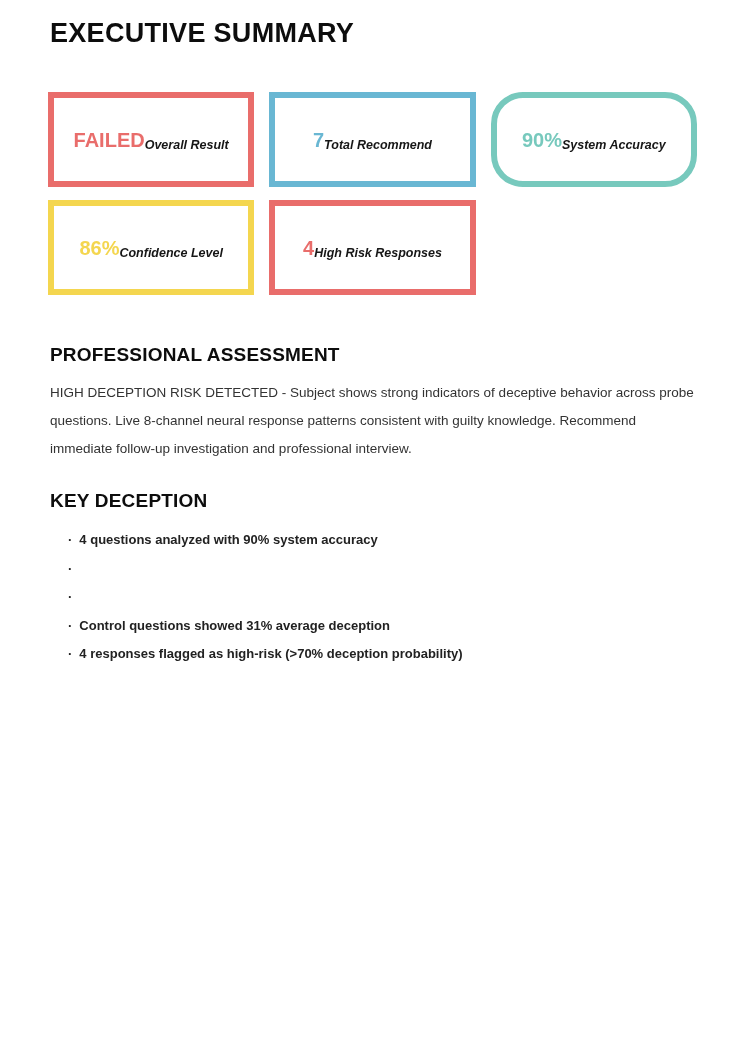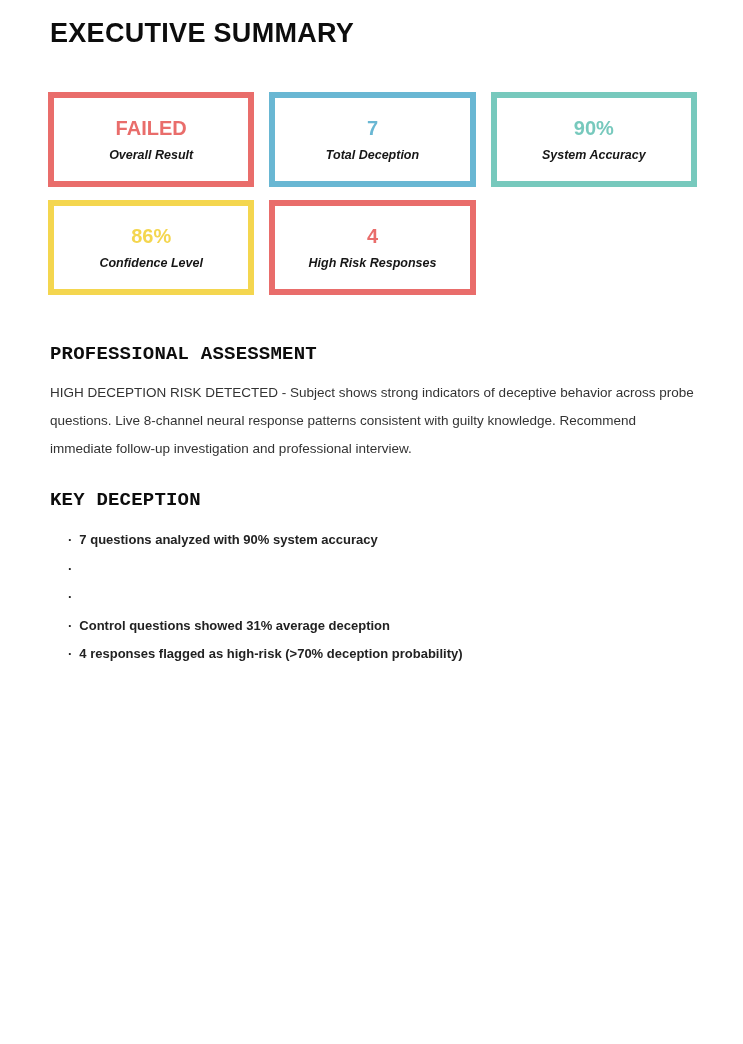--- a/index.html
+++ b/index.html
@@ -27,21 +27,21 @@
     margin: 45px 46px 0 48px;
     display: grid;
     grid-template-columns: repeat(3, 1fr);
     gap: 13px 15px;
   }
   .metric-card {
     height: 95px;
     border: 6px solid #cccccc;
     background: #ffffff;
     display: flex;
-    flex-direction: column;
+    flex-direction: row;
     align-items: center;
     justify-content: center;
   }
   .metric-value {
     font-size: 20px;
     font-weight: bold;
     line-height: 1;
   }
   .metric-label {
     margin-top: 11px;
@@ -51,21 +51,20 @@
     line-height: 1;
     font-style: italic;
   }
   .section-heading {
     margin: 50px 46px 0 50px;
     font-size: 19px;
     font-weight: bold;
     letter-spacing: 0.2px;
     line-height: 1;
     color: #0d0d0d;
-    font-family: Liberation Mono, monospace;
   }
   .section-heading.findings { margin-top: 28px; }
   .assessment-body {
     margin: 15px 46px 0 50px;
     max-width: 650px;
     font-size: 13.5px;
     line-height: 28px;
     color: #333333;
   }
   .findings-list {
@@ -100,44 +99,44 @@
 
   <h1 class="page-title">EXECUTIVE SUMMARY</h1>
 
   <div class="metrics-grid">
     <div class="metric-card" style="border-color: rgb(233, 109, 107);">
       <div class="metric-value" style="color: rgb(233, 109, 107);">FAILED</div>
       <div class="metric-label">Overall Result</div>
     </div>
     <div class="metric-card" style="border-color: rgb(105, 183, 211);">
       <div class="metric-value" style="color: rgb(105, 183, 211);">7</div>
-      <div class="metric-label">Total Deception</div>
+      <div class="metric-label">Total Recommend</div>
     </div>
-    <div class="metric-card" style="border-color: rgb(119, 201, 189);">
+    <div class="metric-card" style="border-color: rgb(119, 201, 189); border-radius: 32px;">
       <div class="metric-value" style="color: rgb(119, 201, 189);">90%</div>
       <div class="metric-label">System Accuracy</div>
     </div>
     <div class="metric-card" style="border-color: rgb(244, 214, 79);">
       <div class="metric-value" style="color: rgb(244, 214, 79);">86%</div>
       <div class="metric-label">Confidence Level</div>
     </div>
     <div class="metric-card" style="border-color: rgb(233, 109, 107);">
       <div class="metric-value" style="color: rgb(233, 109, 107);">4</div>
       <div class="metric-label">High Risk Responses</div>
     </div>
   </div>
 
   <h2 class="section-heading">PROFESSIONAL ASSESSMENT</h2>
   <p class="assessment-body">HIGH DECEPTION RISK DETECTED - Subject shows strong indicators of deceptive behavior across probe questions. Live 8-channel neural response patterns consistent with guilty knowledge. Recommend immediate follow-up investigation and professional interview.</p>
 
   <h2 class="section-heading findings">KEY DECEPTION</h2>
   <ul class="findings-list">
     <li class="finding-item">
       <span class="bullet-glyph">·</span>
-      <span>7 questions analyzed with 90% system accuracy</span>
+      <span>4 questions analyzed with 90% system accuracy</span>
     </li>
     <li class="finding-item">
       <span class="bullet-glyph">·</span>
     </li>
     <li class="finding-item">
       <span class="bullet-glyph">·</span>
     </li>
     <li class="finding-item">
       <span class="bullet-glyph">·</span>
       <span>Control questions showed 31% average deception</span>

